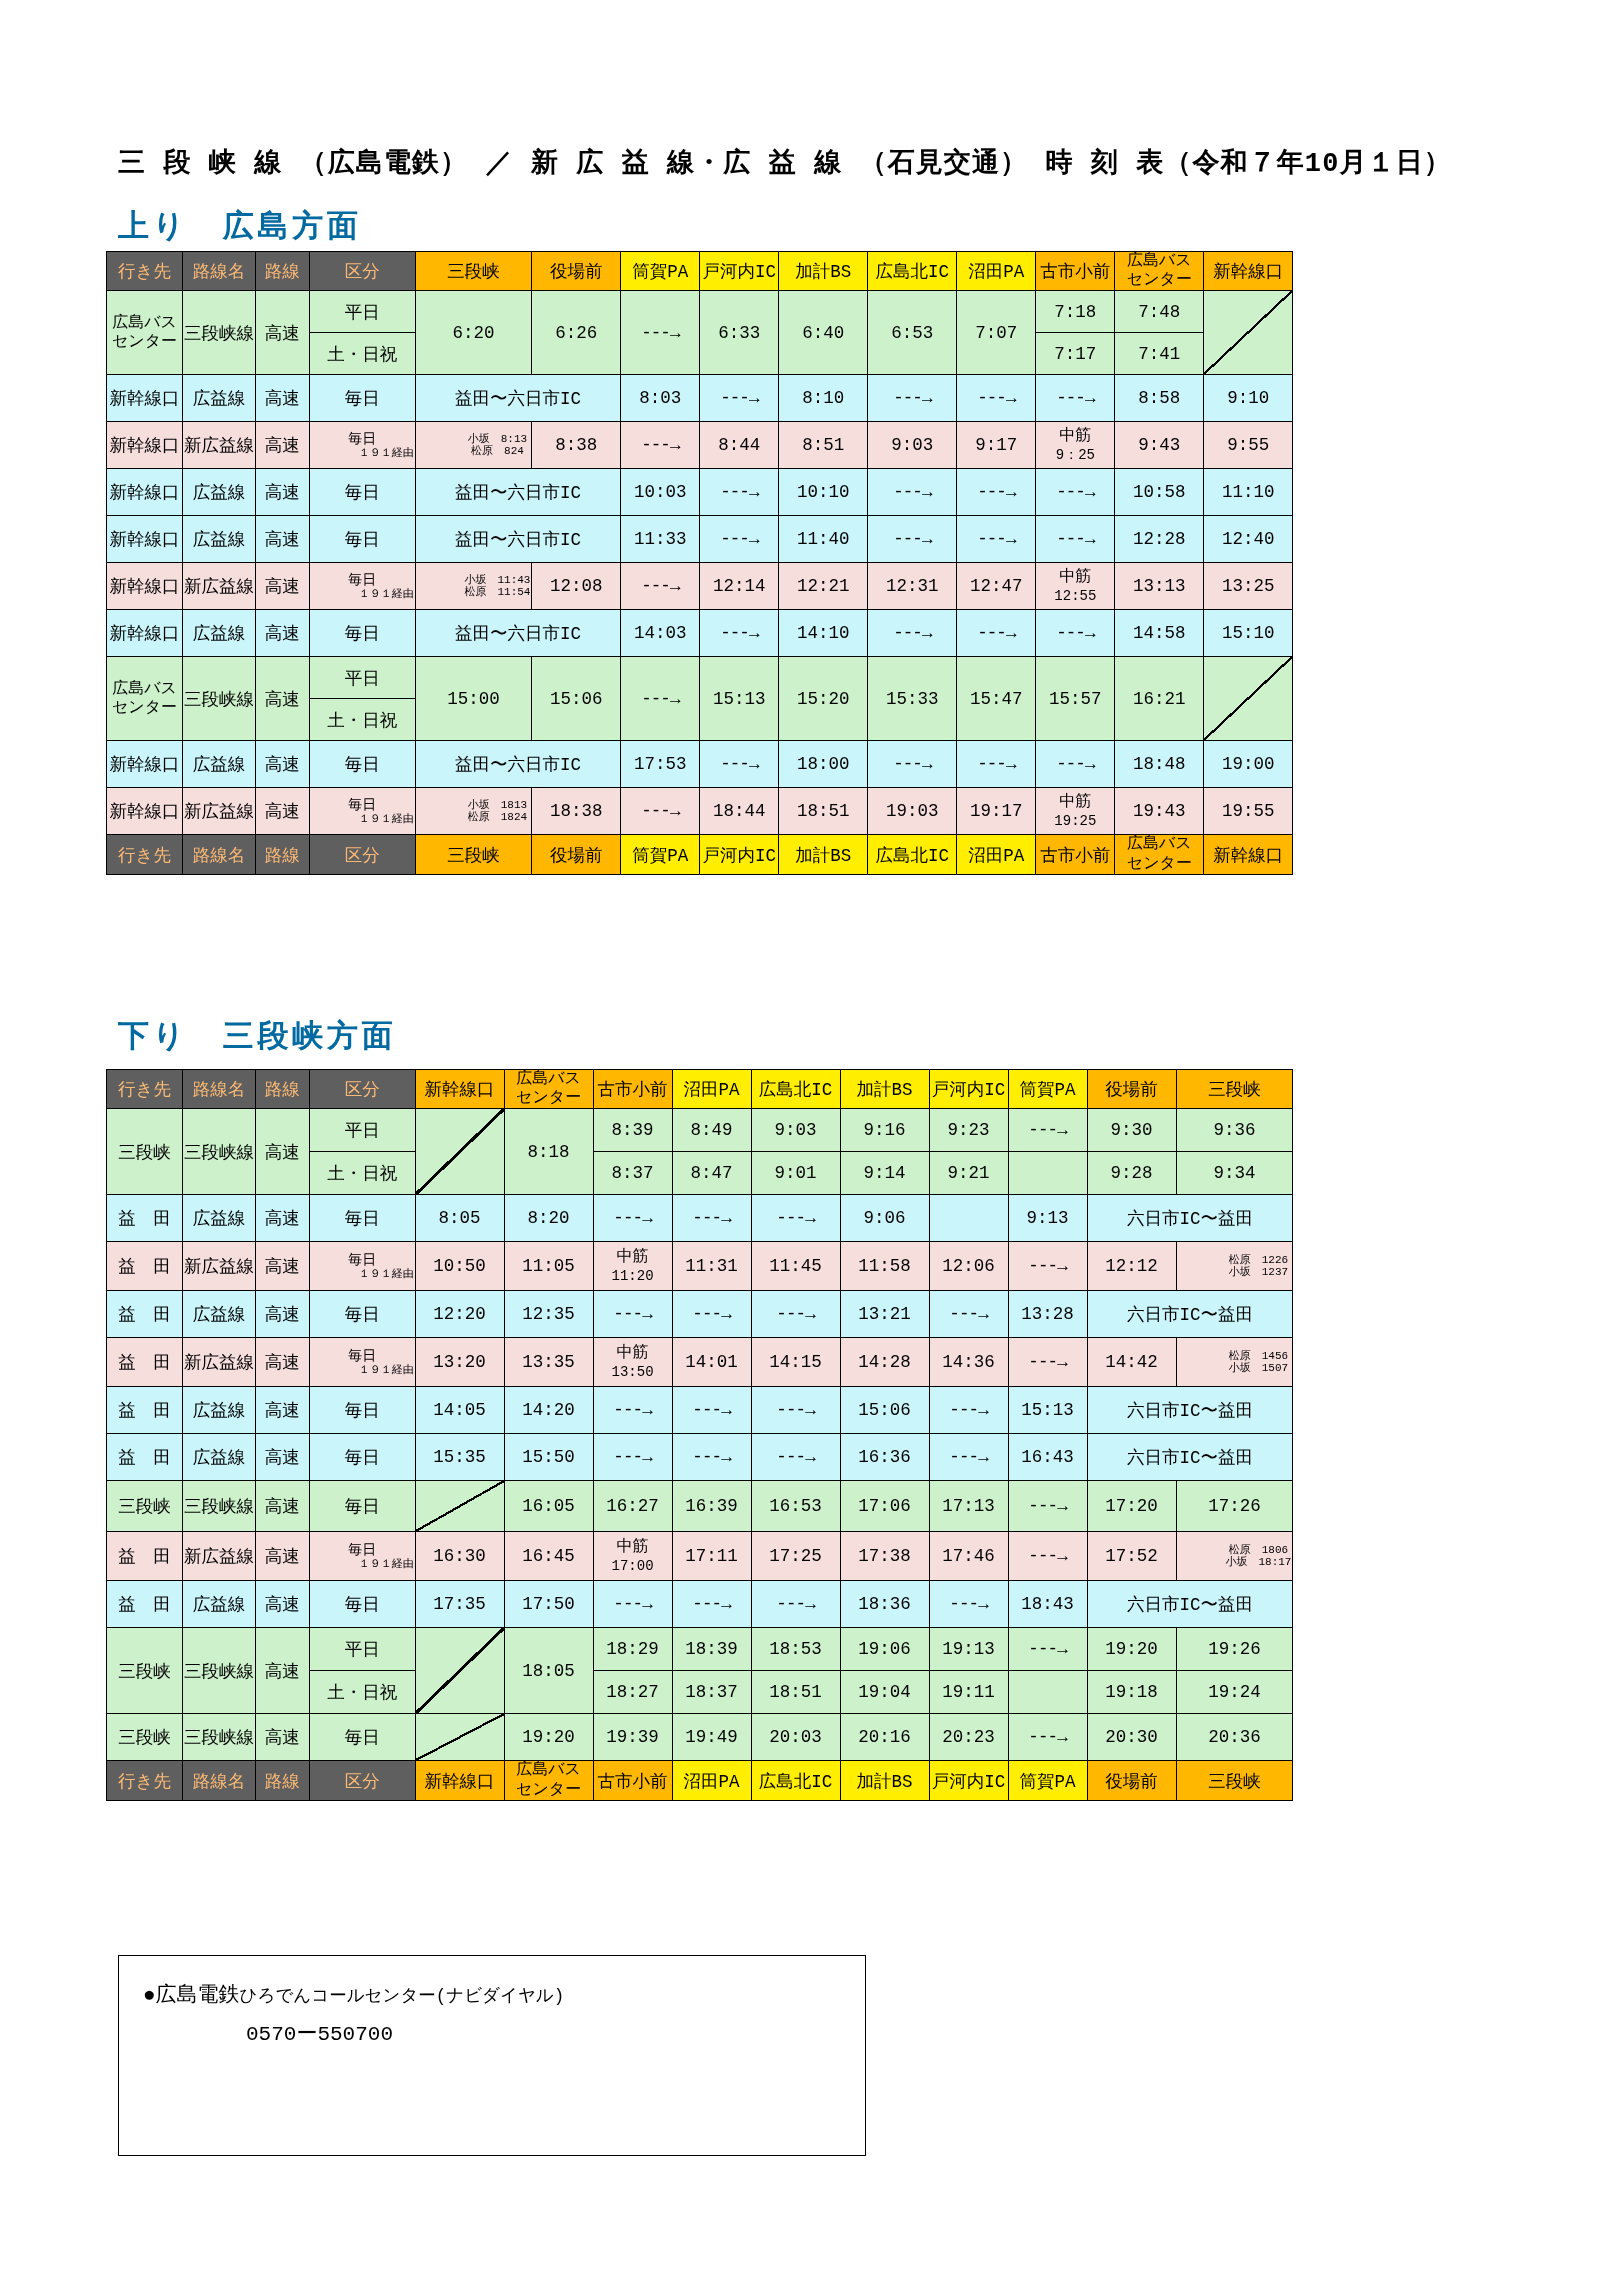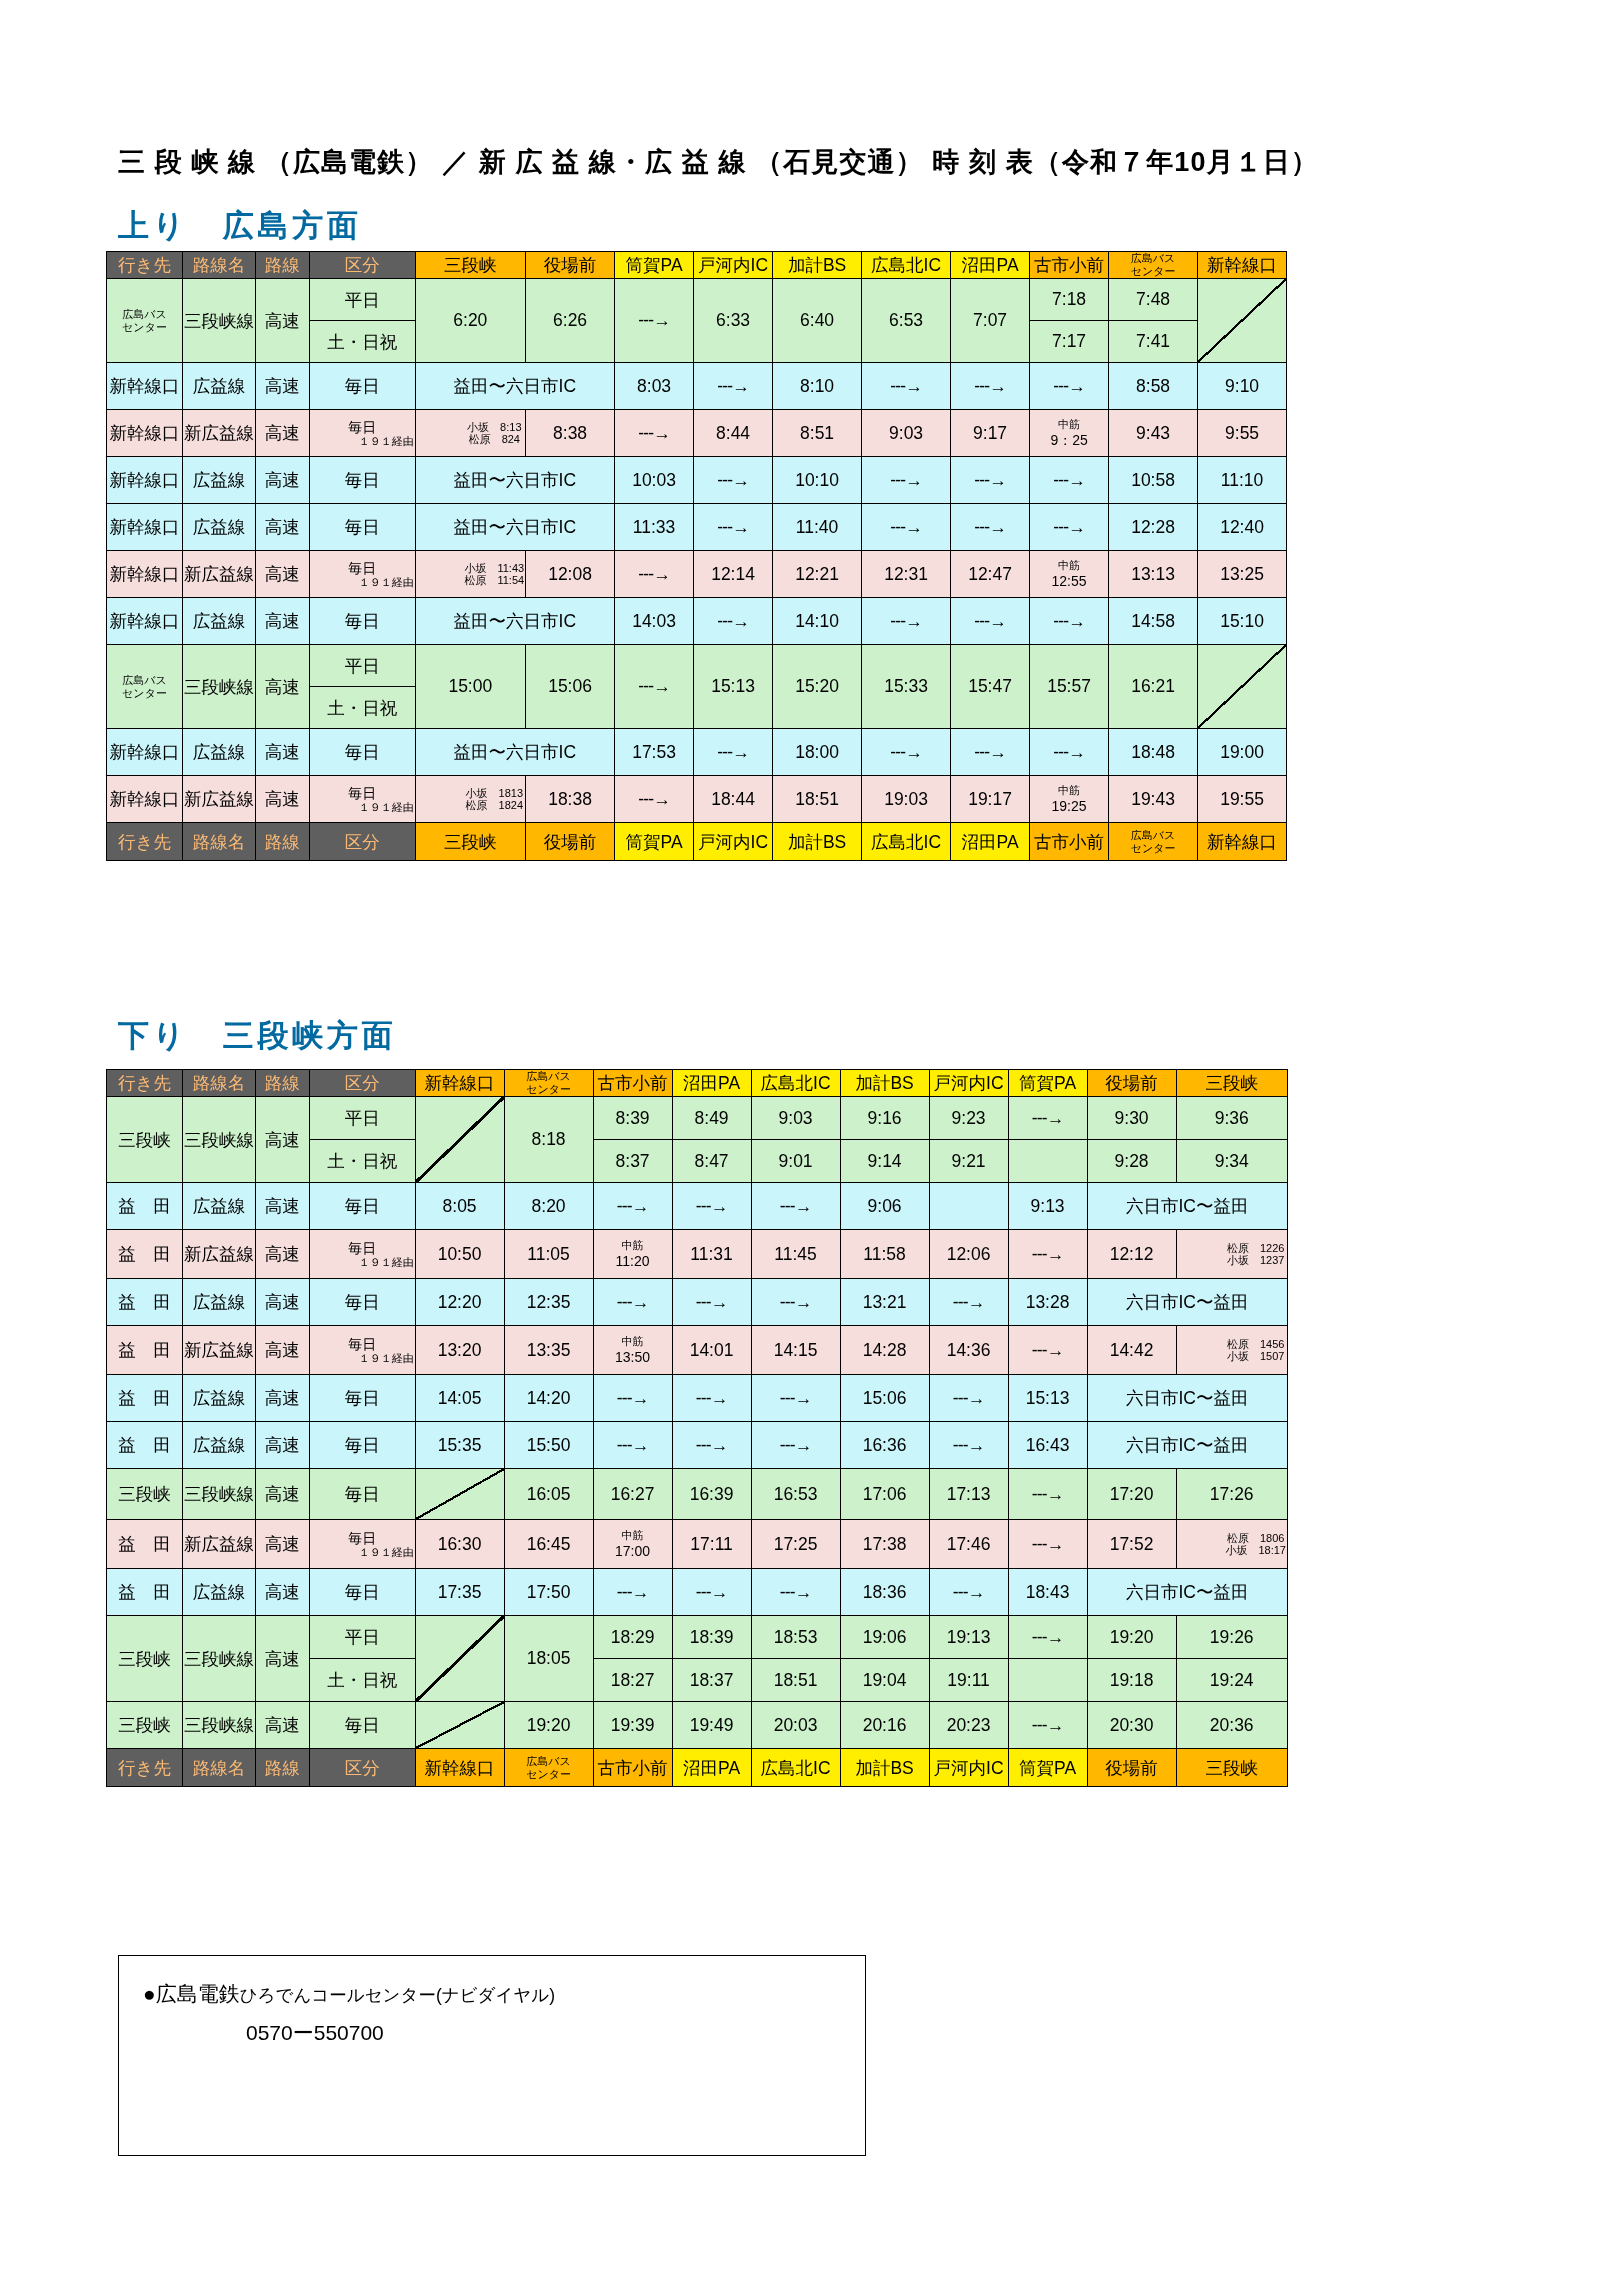--- a/index.html
+++ b/index.html
@@ -3,21 +3,21 @@
 <meta charset="utf-8">
 <style>
   html,body{margin:0;padding:0;}
   body{
     width:1620px;height:2290px;
     background:#ffffff;
     font-family:"Liberation Sans","DejaVu Sans",sans-serif;
     color:#000;
     -webkit-font-smoothing:antialiased;
   }
-  .page{position:relative;width:1620px;height:2180px;box-sizing:border-box;}
+  .page{position:relative;width:1620px;height:2180px;box-sizing:border-box;font-family:Liberation Mono, monospace;}
 
   
   .doc-title{
     position:absolute;left:118px;top:144px;
     font-size:27px;font-weight:bold;letter-spacing:1.1px;white-space:nowrap;
   }
 
   
   .sec-head{
     position:absolute;font-size:31px;font-weight:bold;color:#0369a1;
@@ -55,21 +55,21 @@
   
   tr.r-green td{background:#cdf2cb;}
   tr.r-cyan  td{background:#c9f5fb;}
   tr.r-pink  td{background:#f6dedd;}
 
   
   td.sepL{border-left:2.8px double #ff2200;}
   td.sepR{border-right:2.8px double #ff2200;}
 
   .tiny{font-size:11px;line-height:1.15;display:block;margin-left:48px;}
-  .tiny2{font-size:11px;line-height:1.2;display:block;}
+  .tiny2{font-size:16px;line-height:1.2;display:block;}
   .mid{font-size:14px;line-height:1.2;display:block;}
 
   .narrow{font-size:14.8px;}
   .narrower{font-size:13px;}
 
   
   .slash{position:relative;}
   .slash::after{
     content:"";position:absolute;left:0;top:0;width:100%;height:100%;
     background:linear-gradient(to bottom right,

